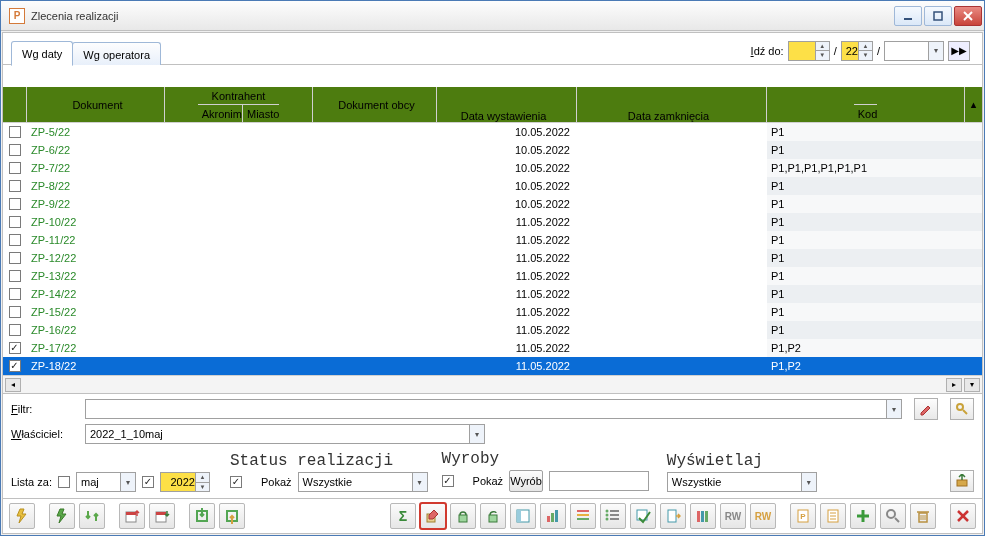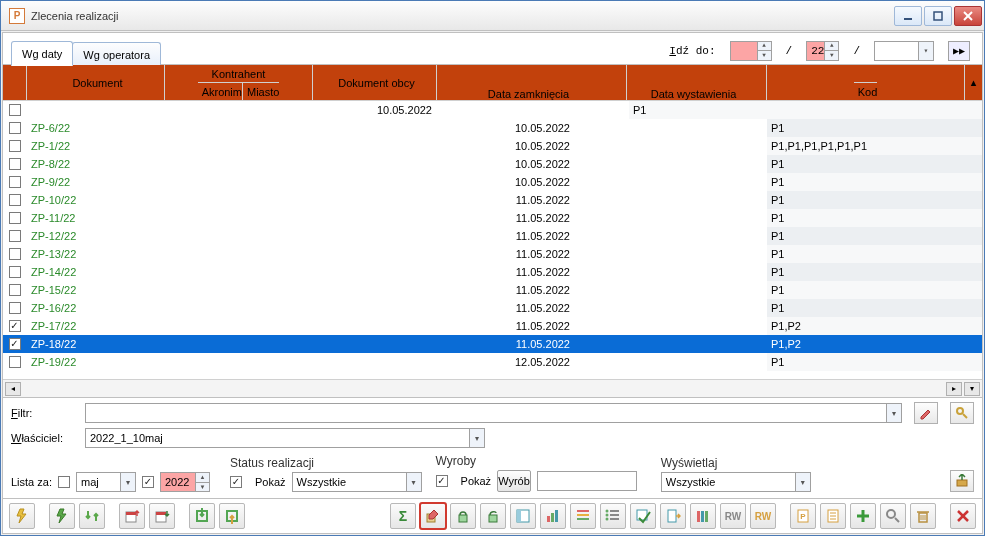--- a/index.html
+++ b/index.html
@@ -82,33 +82,33 @@
   }
   .tab.active {
     background:#fff;
     border-bottom:1px solid #fff;
     z-index:2;
   }
   .goto {
     margin-left:auto;
     display:flex;
     align-items:center;
-    gap:14px;
+    gap:4px;
     padding-right:4px;
-    font-family:Liberation Mono, monospace;
   }
   .goto .underline { text-decoration: underline; }
   .spin {
     border:1px solid #a0a0a0;
     height:20px;
-    background:#fca5a5;
+    background:#fde047;
     display:flex;align-items:center;
     padding:0 14px 0 4px;
     position:relative;
     min-width:42px;
+    justify-content:flex-end;
   }
   .spin.small{min-width:22px;}
   .spin .arrows{
     position:absolute;right:0;top:0;bottom:0;width:14px;
     display:flex;flex-direction:column;
   }
   .spin .arrows div{flex:1;border-left:1px solid #a0a0a0;display:flex;align-items:center;justify-content:center;background:#eef3fa;font-size:6px;color:#555;}
   .spin .arrows div:first-child{border-bottom:1px solid #a0a0a0;}
   .combo {
     border:1px solid #a0a0a0;
@@ -123,24 +123,25 @@
   .grid-wrap{
     flex:1;
     overflow:hidden;
     position:relative;
     background:#fff;
     display:flex;
     flex-direction:column;
   }
   .grid-header{
     display:flex;
-    background:#c2410c;
+    background:#4d7c0f;
     border-bottom:1px solid #d0d0d0;
     position:relative;
     height:36px;
+    margin-top:22px;
   }
   .ghcol{
     border-right:1px solid #d0d0d0;
     display:flex;flex-direction:column;justify-content:center;
     font-weight:normal;
     align-items:center;
   }
   .ghcol .sub{display:flex;border-top:1px solid #d0d0d0;height:18px;}
   .ghcol .sub div{flex:1;border-right:1px solid #d0d0d0;display:flex;align-items:center;padding-left:4px;}
   .ghcol .sub div:last-child{border-right:none;}
@@ -178,25 +179,25 @@
     display:flex;flex-direction:column;gap:4px;
     background:#fff;
   }
   .filterrow{display:flex;align-items:center;gap:12px;}
   .filterrow .lbl{width:62px;}
   .filterrow .u{text-decoration:underline;}
   .wide-combo{flex:1;}
   .iconbtn{
     width:24px;height:22px;border:1px solid #b0b0b0;background:linear-gradient(to bottom,#fdfdfd,#e8e8e8);display:flex;align-items:center;justify-content:center;
   }
-  .section-head{font-size:12px;color:#333;}
+  .section-head{font-size:16px;color:#333;font-family:Liberation Mono, monospace;}
   .optrow{display:flex;align-items:flex-end;gap:8px;padding-top:2px;}
   .optgroup{display:flex;flex-direction:column;gap:2px;}
   .optgroup .body{display:flex;align-items:center;gap:6px;}
-  .small-chk{display:flex;align-items:flex-end;gap:13px;}
+  .small-chk{display:flex;align-items:flex-end;gap:19px;}
   .toolbar{
     display:flex;align-items:center;gap:4px;
     border-top:1px solid #c0c0c0;
     padding:4px 6px;
     background:#fff;
     flex-wrap:nowrap;
   }
   .tbtn{width:26px;height:26px;border:1px solid #b8b8b8;background:linear-gradient(to bottom,#fbfbfb,#e6e6e6);display:flex;align-items:center;justify-content:center;border-radius:2px;}
   .tbtn.red-ring{outline:2px solid #d13a2f;outline-offset:-1px;}
   .tsep{width:6px;}
@@ -269,33 +270,34 @@
         <div class="ghcol" style="width:24px;"></div>
         <div class="ghcol" style="width:138px;display:flex;align-items:center;padding-left:4px;">Dokument</div>
         <div class="ghcol" style="width:148px;">
           <div style="height:18px;display:flex;align-items:center;justify-content:center;">Kontrahent</div>
           <div class="sub">
             <div>Akronim</div>
             <div>Miasto</div>
           </div>
         </div>
         <div class="ghcol" style="width:124px;display:flex;align-items:center;padding-left:4px;">Dokument obcy</div>
+        <div class="ghcol" style="width:140px;display:flex;align-items:center;justify-content:flex-end;padding-right:6px;">Data wystawienia</div>
         <div class="ghcol" style="width:190px;display:flex;align-items:center;justify-content:flex-end;padding-right:6px;">Data zamknięcia</div>
-        <div class="ghcol" style="width:140px;display:flex;align-items:center;justify-content:flex-end;padding-right:6px;">Data wystawienia</div>
         <div class="ghcol" style="flex:1;">
           <div style="height:18px;"></div>
           <div style="height:18px;border-top:1px solid #d0d0d0;display:flex;align-items:center;padding-left:4px;">Kod</div>
         </div>
         <div class="ghcol" style="width:17px;border-right:none;display:flex;align-items:center;justify-content:center;">▴</div>
       </div>
       <div class="grid-body" id="grid-body">
           <div class="row">
             <div class="cell chkcell">
               <div class="chk"></div>
             </div>
+            <div class="cell cell-dokument doc">ZP-5/22</div>
             <div class="cell cell-akronim"></div>
             <div class="cell cell-miasto"></div>
             <div class="cell cell-obcy"></div>
             <div class="cell cell-data">10.05.2022</div>
             <div class="cell cell-zamk"></div>
             <div class="cell cell-kod">P1</div>
           </div>
           <div class="row">
             <div class="cell chkcell">
               <div class="chk"></div>
@@ -305,21 +307,21 @@
             <div class="cell cell-miasto"></div>
             <div class="cell cell-obcy"></div>
             <div class="cell cell-data">10.05.2022</div>
             <div class="cell cell-zamk"></div>
             <div class="cell cell-kod">P1</div>
           </div>
           <div class="row">
             <div class="cell chkcell">
               <div class="chk"></div>
             </div>
-            <div class="cell cell-dokument doc">ZP-1/22</div>
+            <div class="cell cell-dokument doc">ZP-7/22</div>
             <div class="cell cell-akronim"></div>
             <div class="cell cell-miasto"></div>
             <div class="cell cell-obcy"></div>
             <div class="cell cell-data">10.05.2022</div>
             <div class="cell cell-zamk"></div>
             <div class="cell cell-kod">P1,P1,P1,P1,P1,P1</div>
           </div>
           <div class="row">
             <div class="cell chkcell">
               <div class="chk"></div>
@@ -542,21 +544,21 @@
               <div class="chk checked"></div>
               <span>Pokaż</span>
             </div>
             <div class="btn">Wyrób</div>
             <div class="combo" style="min-width:100px">
               <span></span>
             </div>
           </div>
         </div>
 
-        <div class="optgroup" style="margin-left:16px;">
+        <div class="optgroup" style="margin-left:10px;">
           <div class="section-head">Wyświetlaj</div>
           <div class="body">
             <div class="combo" style="min-width:150px">
               <span>Wszystkie</span>
               <div class="dd">▾</div>
             </div>
           </div>
         </div>
 
         <div class="optgroup" style="margin-left:auto;">

